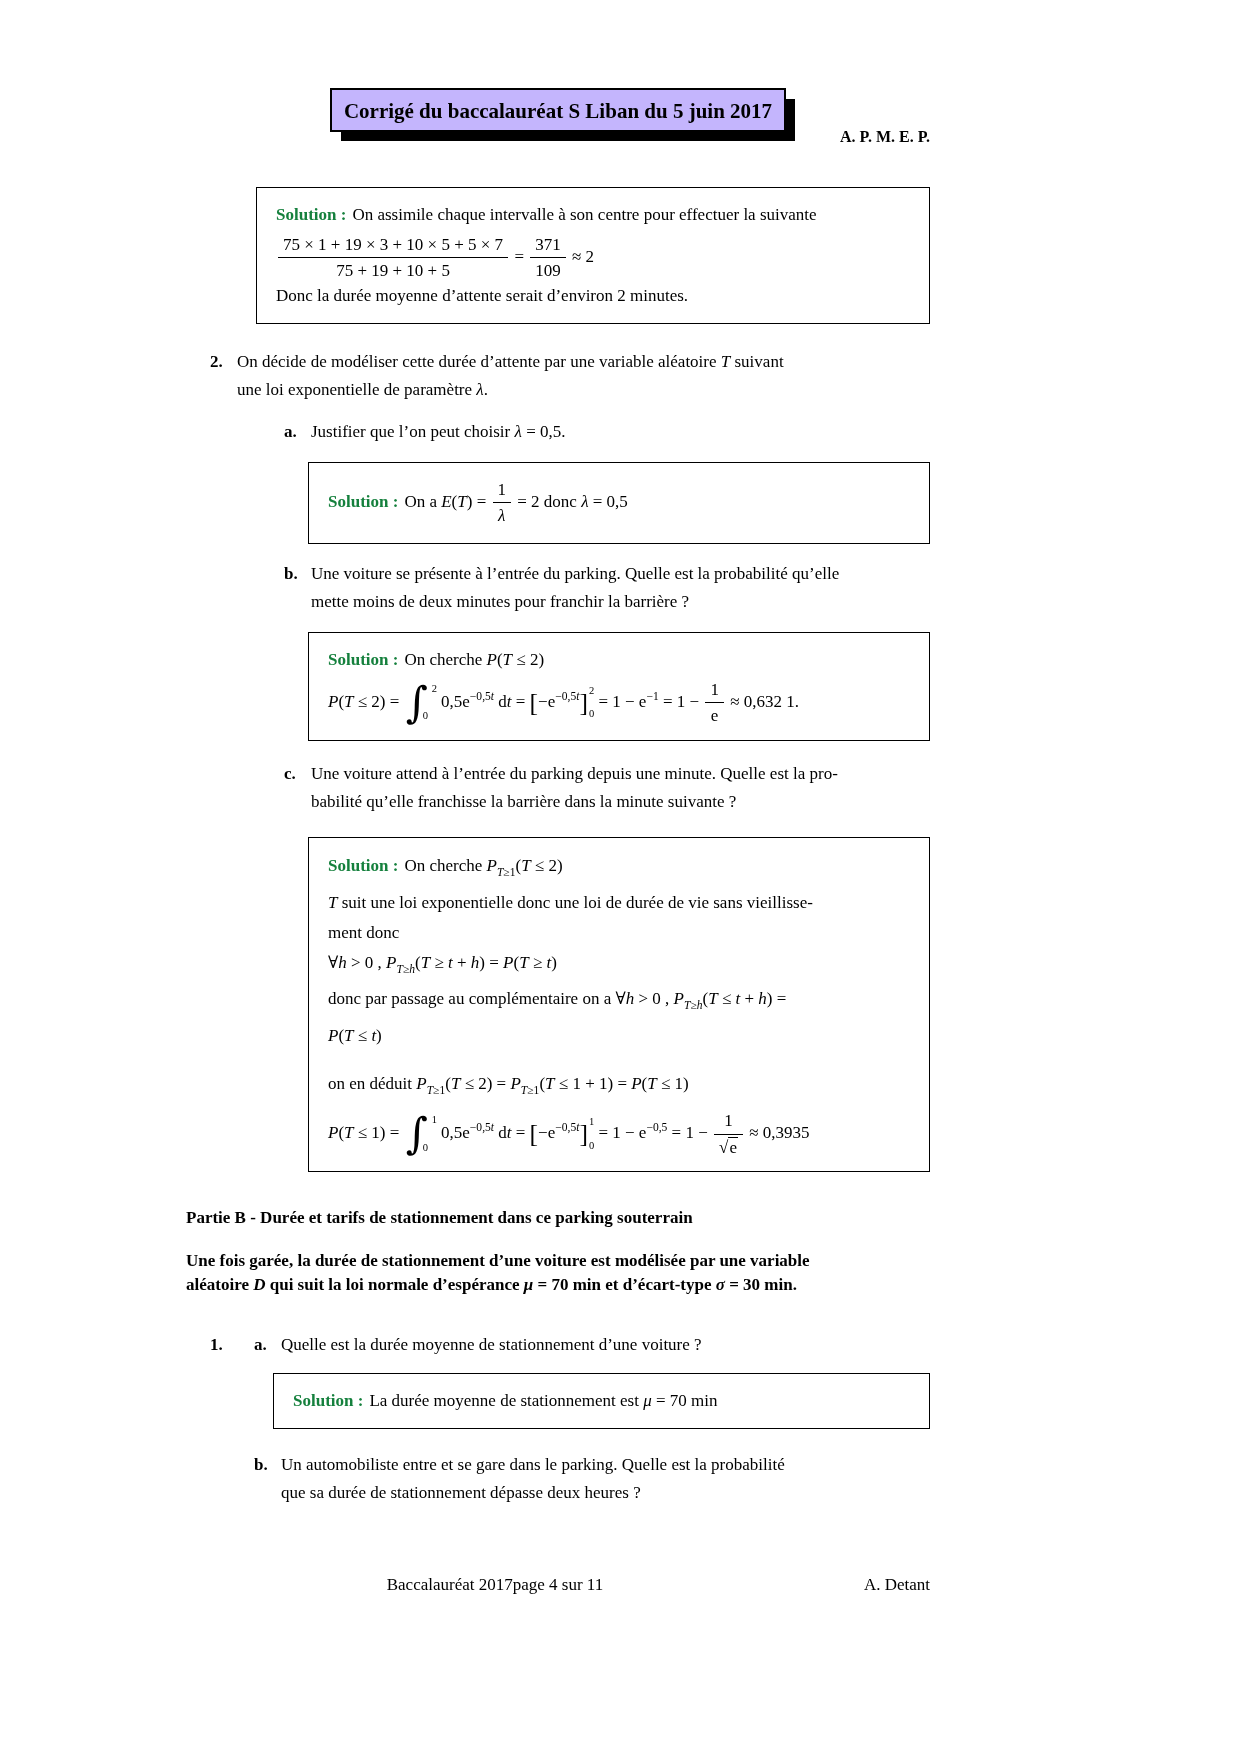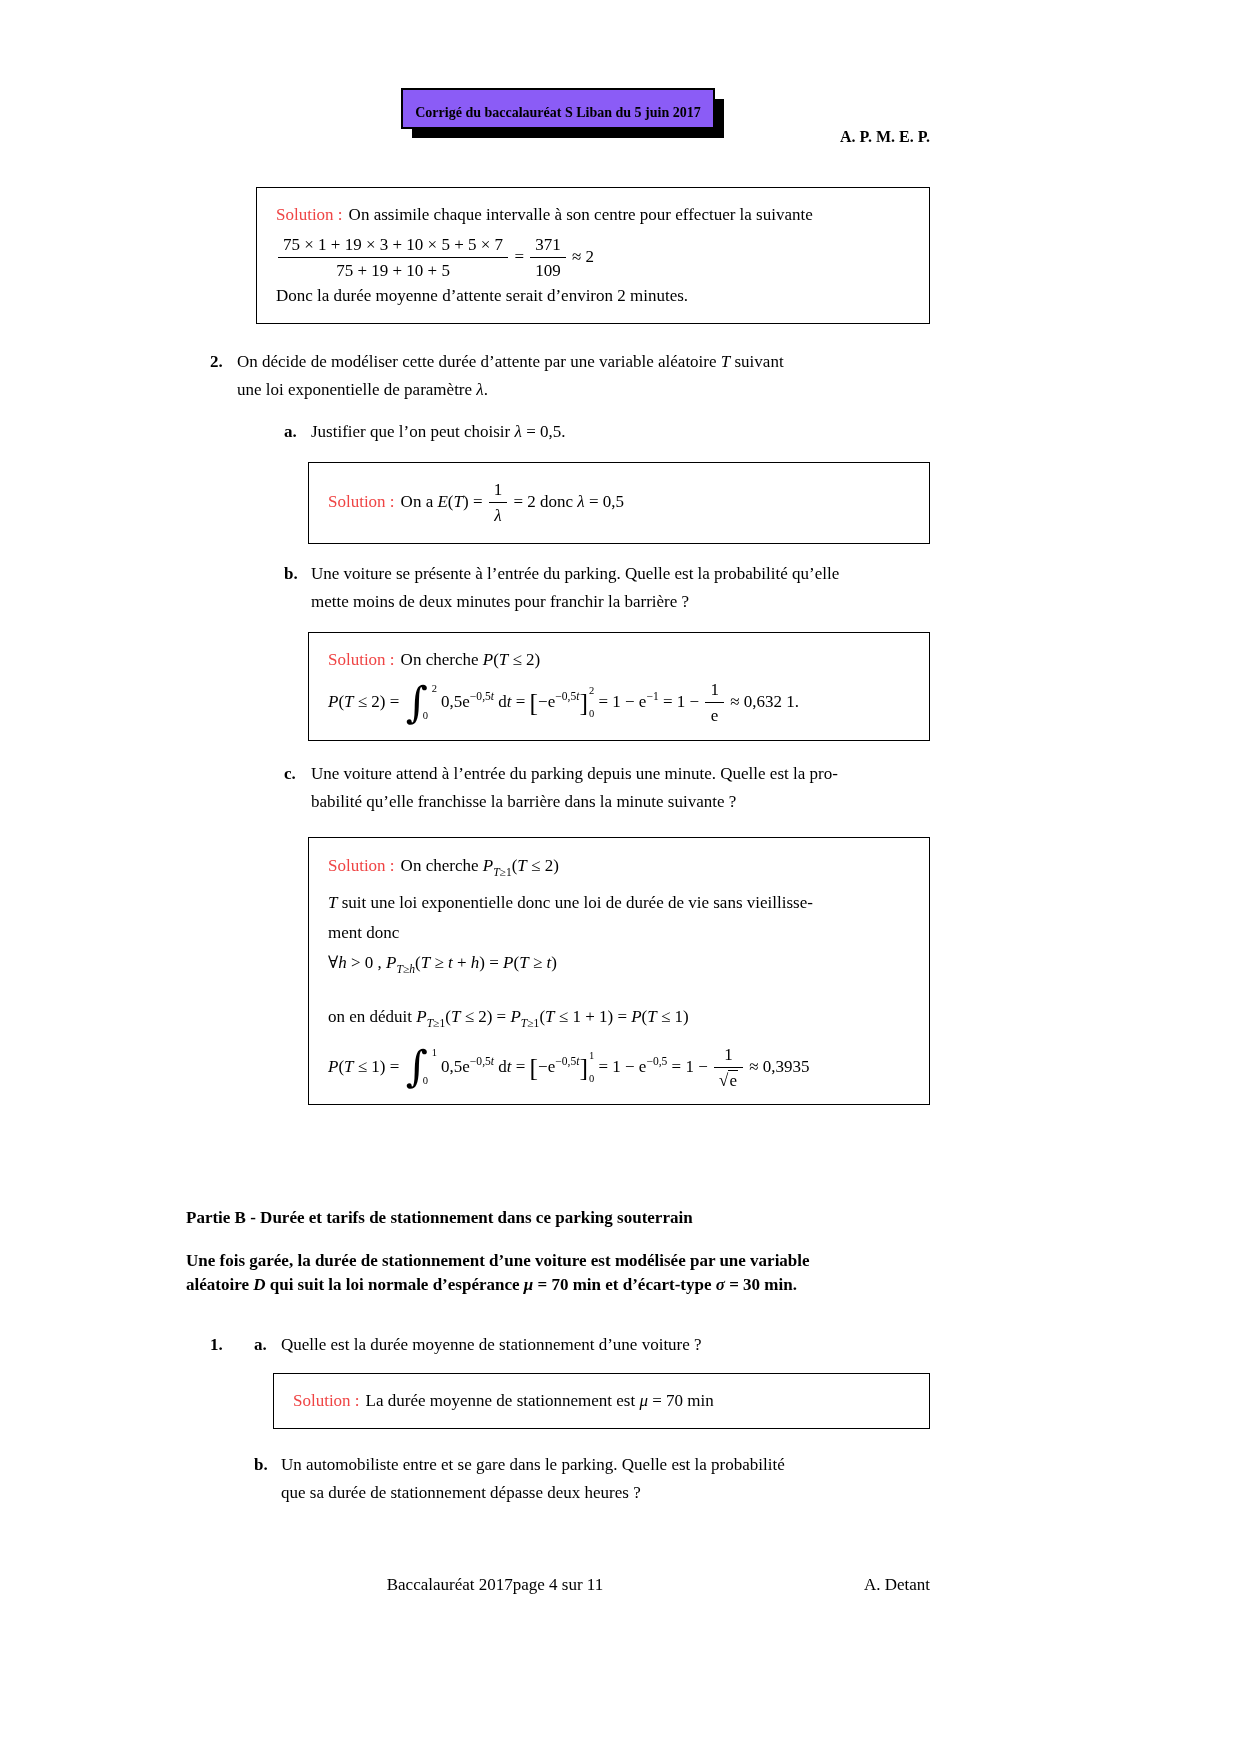--- a/index.html
+++ b/index.html
@@ -1,33 +1,33 @@
 <!DOCTYPE html>
 <html><head>
 <meta charset="utf-8">
 <style>
   html,body{margin:0;padding:0;background:#fff;}
   .page{position:relative;width:1240px;height:1754px;background:#ffffff;overflow:hidden;
         font-family:"Liberation Serif","DejaVu Serif","DejaVu Sans",serif;color:#000;font-size:17px;}
 
   
   .title-wrap{position:absolute;top:88px;left:186px;width:744px;text-align:center;}
-  .title-box{display:inline-block;border:2px solid #000;background:#8b5cf6;padding:15px 12px 6px;
-             font-weight:bold;font-size:14px;box-shadow:10px 10px 0 -1px #000;}
+  .title-box{display:inline-block;border:2px solid #000;background:#c4b5fd;padding:9px 12px 6px;
+             font-weight:bold;font-size:21px;box-shadow:10px 10px 0 -1px #000;}
   .apmep{position:absolute;top:128px;left:186px;width:744px;text-align:right;font-weight:bold;font-size:16px;}
 
   
   .sbox{position:absolute;border:1.6px solid #000;background:#fff;box-sizing:border-box;
         padding:13px 16px 13px 19px;line-height:28px;}
   .box-average{top:187px;left:256px;width:674px;}
   .box-a{top:462px;left:308px;width:622px;padding-top:16px;padding-bottom:16px;}
   .box-b{top:632px;left:308px;width:622px;}
   .box-c{top:837px;left:308px;width:622px;line-height:30px;}
   .box-b1a{top:1373px;left:273px;width:657px;}
-  .sol{color:#ef4444;font-weight:normal;margin-right:6px;white-space:nowrap;}
+  .sol{color:#15803d;font-weight:bold;margin-right:6px;white-space:nowrap;}
   .line{min-height:28px;}
   .formula{margin-top:5px;}
   .mt{margin-top:18px;}
 
   
   .item{position:absolute;display:flex;line-height:28px;}
   .enum{font-weight:bold;flex:0 0 27px;}
   .enum.w44{flex:0 0 44px;}
   .itext{flex:1;}
   .q2{top:348px;left:210px;width:722px;}
@@ -116,20 +116,21 @@
 
   <div class="item q2c">
     <span class="enum">c.</span>
     <div class="itext">Une voiture attend à l’entrée du parking depuis une minute. Quelle est la pro-<br>babilité qu’elle franchisse la barrière dans la minute suivante ?</div>
   </div>
 
   <div class="sbox box-c">
     <div class="line"><span class="sol">Solution :</span><span>On cherche <span class="it">P</span><span class="it msub">T</span><span class="msub">≥1</span>(<span class="it">T</span> ≤ 2)</span></div>
     <div class="line"><span class="it">T</span> suit une loi exponentielle donc une loi de durée de vie sans vieillisse-<br>ment donc</div>
     <div class="line">∀<span class="it">h</span> &gt; 0 , <span class="it">P</span><span class="it msub">T</span><span class="it msub">≥h</span>(<span class="it">T</span> ≥ <span class="it">t</span> + <span class="it">h</span>) = <span class="it">P</span>(<span class="it">T</span> ≥ <span class="it">t</span>)</div>
+    <div class="line">donc par passage au complémentaire on a ∀<span class="it">h</span> &gt; 0 , <span class="it">P</span><span class="it msub">T</span><span class="it msub">≥h</span>(<span class="it">T</span> ≤ <span class="it">t</span> + <span class="it">h</span>) =<br><span class="it">P</span>(<span class="it">T</span> ≤ <span class="it">t</span>)</div>
     <div class="line mt">on en déduit <span class="it">P</span><span class="it msub">T</span><span class="msub">≥1</span>(<span class="it">T</span> ≤ 2) = <span class="it">P</span><span class="it msub">T</span><span class="msub">≥1</span>(<span class="it">T</span> ≤ 1 + 1) = <span class="it">P</span>(<span class="it">T</span> ≤ 1)</div>
     <div class="line formula"><span class="it">P</span>(<span class="it">T</span> ≤ 1) = <span class="mint">
           <span class="ig">∫</span>
           <span class="ilims">
             <span class="ihi">1</span>
             <span class="ilo">0</span>
           </span>
         </span>0,5e<span class="msup">−0,5</span><span class="it msup">t</span> d<span class="it">t</span> = <span class="bigbr">[</span>−e<span class="msup">−0,5</span><span class="it msup">t</span><span class="bigbr">]</span><span class="stk">
           <span class="up">1</span>
           <span class="dn">0</span>

